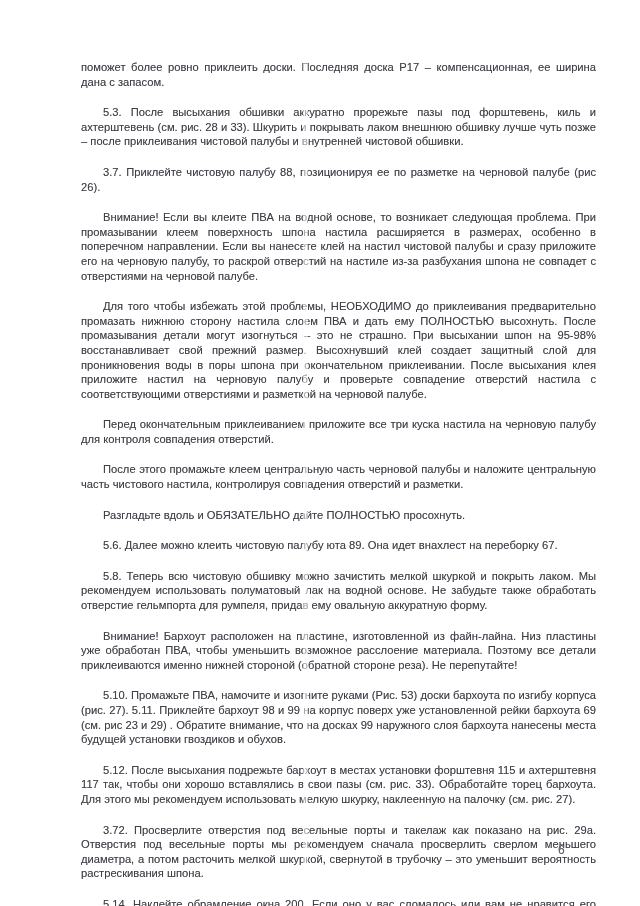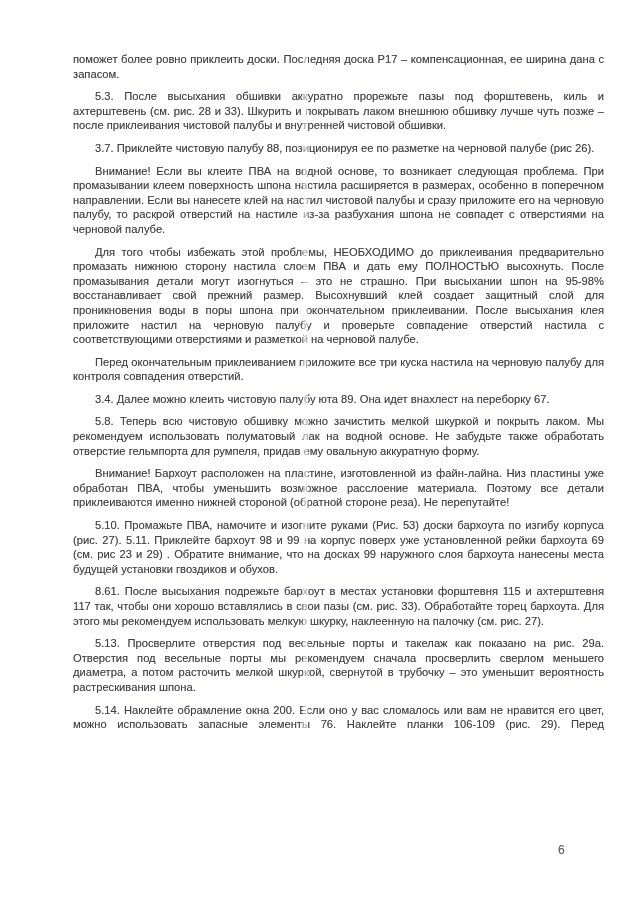--- a/index.html
+++ b/index.html
@@ -25,21 +25,21 @@
     top: 44px;
     left: 65px;
     right: 28px;
     color: var(--text-color);
     font-size: 11.2px;
     line-height: 14.6px;
     text-align: justify;
     text-shadow: 0 0 0.5px rgba(62,62,72,0.45);
   }
   .para {
-    margin: 8px;
+    margin: 16px;
     padding: 0;
   }
   .para.indent { text-indent: 22px; }
   .para.justify-last { text-align-last: justify; }
   .para b { font-weight: normal; }
   .page-number {
     position: absolute;
     left: 558px;
     top: 843px;
     font-size: 12px;
@@ -61,23 +61,25 @@
 <body>
 
 <div class="page">
   <div class="content">
       <p class="para"><span>поможет более ровно приклеить доски. Последняя доска Р17 – компенсационная, ее ширина дана с запасом.</span></p>
       <p class="para indent"><b>5.3.</b><span> После высыхания обшивки аккуратно прорежьте пазы под форштевень, киль и ахтерштевень (см. рис. 28 и 33). Шкурить и покрывать лаком внешнюю обшивку лучше чуть позже – после приклеивания чистовой палубы и внутренней чистовой обшивки.</span></p>
       <p class="para indent"><b>3.7.</b><span> Приклейте чистовую палубу 88, позиционируя ее по разметке на черновой палубе (рис 26).</span></p>
       <p class="para indent"><b>Внимание!</b><span> Если вы клеите ПВА на водной основе, то возникает следующая проблема. При промазывании клеем поверхность шпона настила расширяется в размерах, особенно в поперечном направлении. Если вы нанесете клей на настил чистовой палубы и сразу приложите его на черновую палубу, то раскрой отверстий на настиле из-за разбухания шпона не совпадет с отверстиями на черновой палубе.</span></p>
       <p class="para indent"><span>Для того чтобы избежать этой проблемы, </span><b>НЕОБХОДИМО</b><span> до приклеивания предварительно промазать нижнюю сторону настила слоем ПВА и дать ему </span><b>ПОЛНОСТЬЮ</b><span> высохнуть. После промазывания детали могут изогнуться – это не страшно. При высыхании шпон на 95-98% восстанавливает свой прежний размер. Высохнувший клей создает защитный слой для проникновения воды в поры шпона при окончательном приклеивании. После высыхания клея приложите настил на черновую палубу и проверьте совпадение отверстий настила с соответствующими отверстиями и разметкой на черновой палубе.</span></p>
       <p class="para indent"><span>Перед окончательным приклеиванием приложите все три куска настила на черновую палубу для контроля совпадения отверстий.</span></p>
-      <p class="para indent"><b>3.4.</b><span> Далее можно клеить чистовую палубу юта 89. Она идет внахлест на переборку 67.</span></p>
+      <p class="para indent"><span>После этого промажьте клеем центральную часть черновой палубы и наложите центральную часть чистового настила, контролируя совпадения отверстий и разметки.</span></p>
+      <p class="para indent"><span>Разгладьте вдоль и </span><b>ОБЯЗАТЕЛЬНО</b><span> дайте </span><b>ПОЛНОСТЬЮ</b><span> просохнуть.</span></p>
+      <p class="para indent"><b>5.6.</b><span> Далее можно клеить чистовую палубу юта 89. Она идет внахлест на переборку 67.</span></p>
       <p class="para indent"><b>5.8.</b><span> Теперь всю чистовую обшивку можно зачистить мелкой шкуркой и покрыть лаком. Мы рекомендуем использовать полуматовый лак на водной основе. Не забудьте также обработать отверстие гельмпорта для румпеля, придав ему овальную аккуратную форму.</span></p>
       <p class="para indent"><b>Внимание!</b><span> Бархоут расположен на пластине, изготовленной из файн-лайна. Низ пластины уже обработан ПВА, чтобы уменьшить возможное расслоение материала. Поэтому все детали приклеиваются именно нижней стороной (обратной стороне реза). Не перепутайте!</span></p>
       <p class="para indent"><b>5.10.</b><span> Промажьте ПВА, намочите и изогните руками (Рис. 53) доски бархоута по изгибу корпуса (рис. 27). </span><b>5.11.</b><span> Приклейте бархоут 98 и 99 на корпус поверх уже установленной рейки бархоута 69 (см. рис 23 и 29) . Обратите внимание, что на досках 99 наружного слоя бархоута нанесены места будущей установки гвоздиков и обухов.</span></p>
-      <p class="para indent"><b>8.61.</b><span> После высыхания подрежьте бархоут в местах установки форштевня 115 и ахтерштевня 117 так, чтобы они хорошо вставлялись в свои пазы (см. рис. 33). Обработайте торец бархоута. Для этого мы рекомендуем использовать мелкую шкурку, наклеенную на палочку (см. рис. 27).</span></p>
-      <p class="para indent"><b>5.13.</b><span> Просверлите отверстия под весельные порты и такелаж как показано на рис. 29а. Отверстия под весельные порты мы рекомендуем сначала просверлить сверлом меньшего диаметра, а потом расточить мелкой шкуркой, свернутой в трубочку – это уменьшит вероятность растрескивания шпона.</span></p>
+      <p class="para indent"><b>5.12.</b><span> После высыхания подрежьте бархоут в местах установки форштевня 115 и ахтерштевня 117 так, чтобы они хорошо вставлялись в свои пазы (см. рис. 33). Обработайте торец бархоута. Для этого мы рекомендуем использовать мелкую шкурку, наклеенную на палочку (см. рис. 27).</span></p>
+      <p class="para indent"><b>3.72.</b><span> Просверлите отверстия под весельные порты и такелаж как показано на рис. 29а. Отверстия под весельные порты мы рекомендуем сначала просверлить сверлом меньшего диаметра, а потом расточить мелкой шкуркой, свернутой в трубочку – это уменьшит вероятность растрескивания шпона.</span></p>
       <p class="para indent justify-last"><b>5.14.</b><span> Наклейте обрамление окна 200. Если оно у вас сломалось или вам не нравится его цвет, можно использовать запасные элементы 76. Наклейте планки 106-109 (рис. 29). Перед</span></p>
     </div>
   <div class="page-number">6</div>
   <div class="scan-artifact"></div>
 </div>
 
 </body></html>

